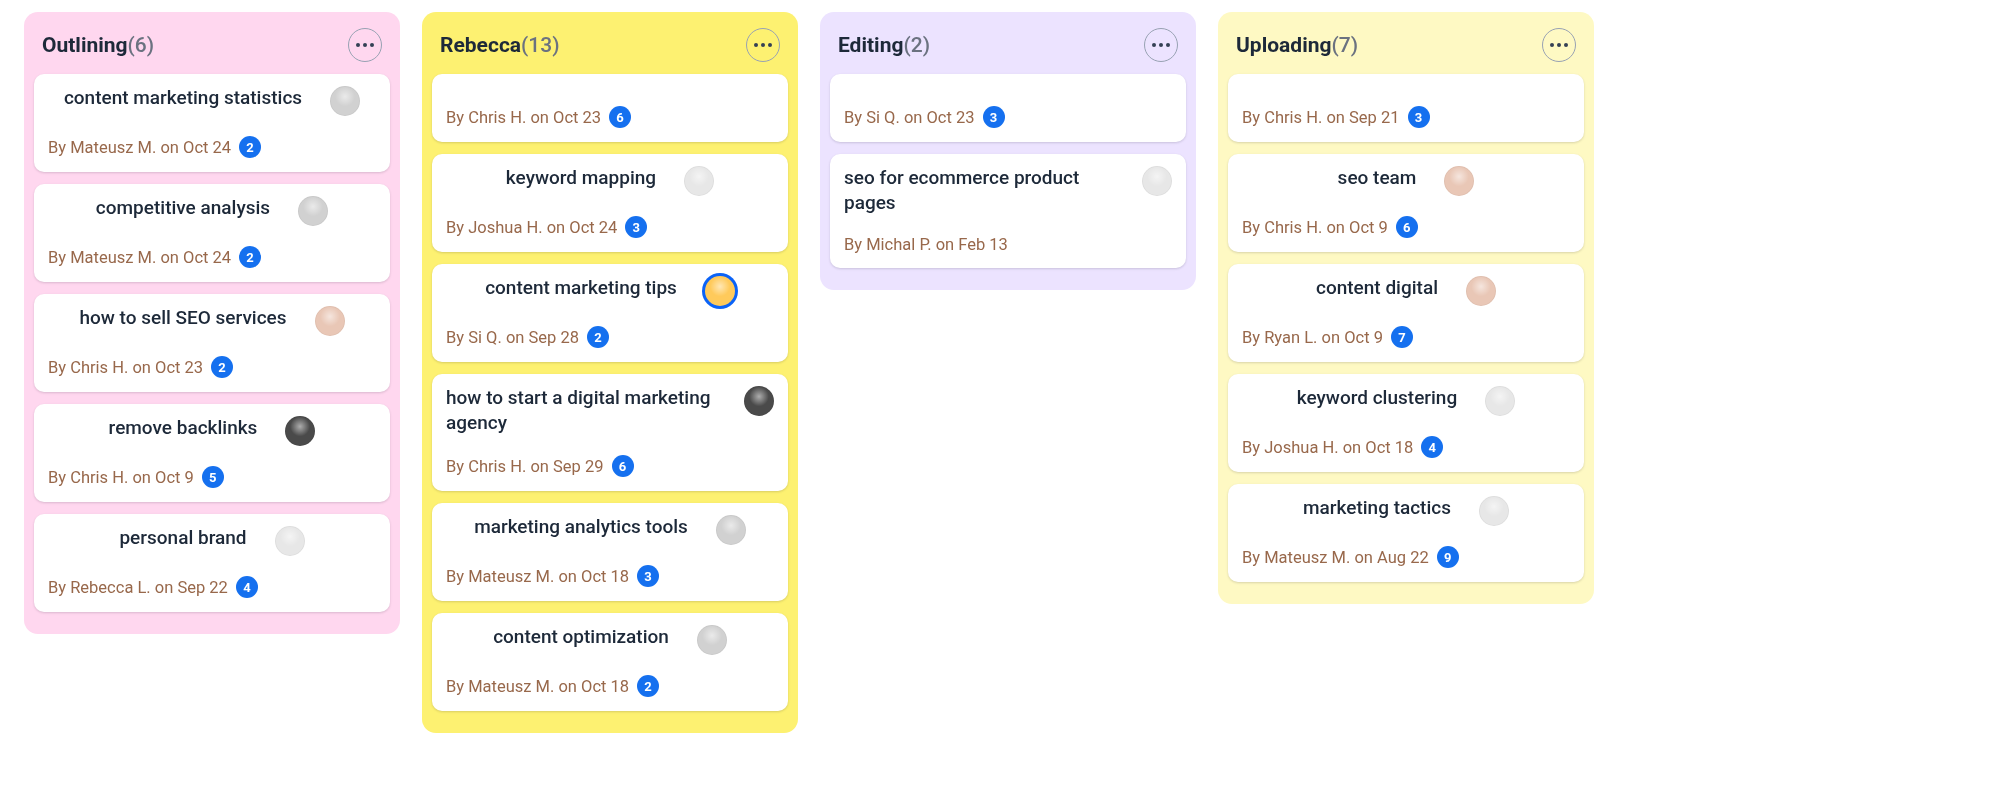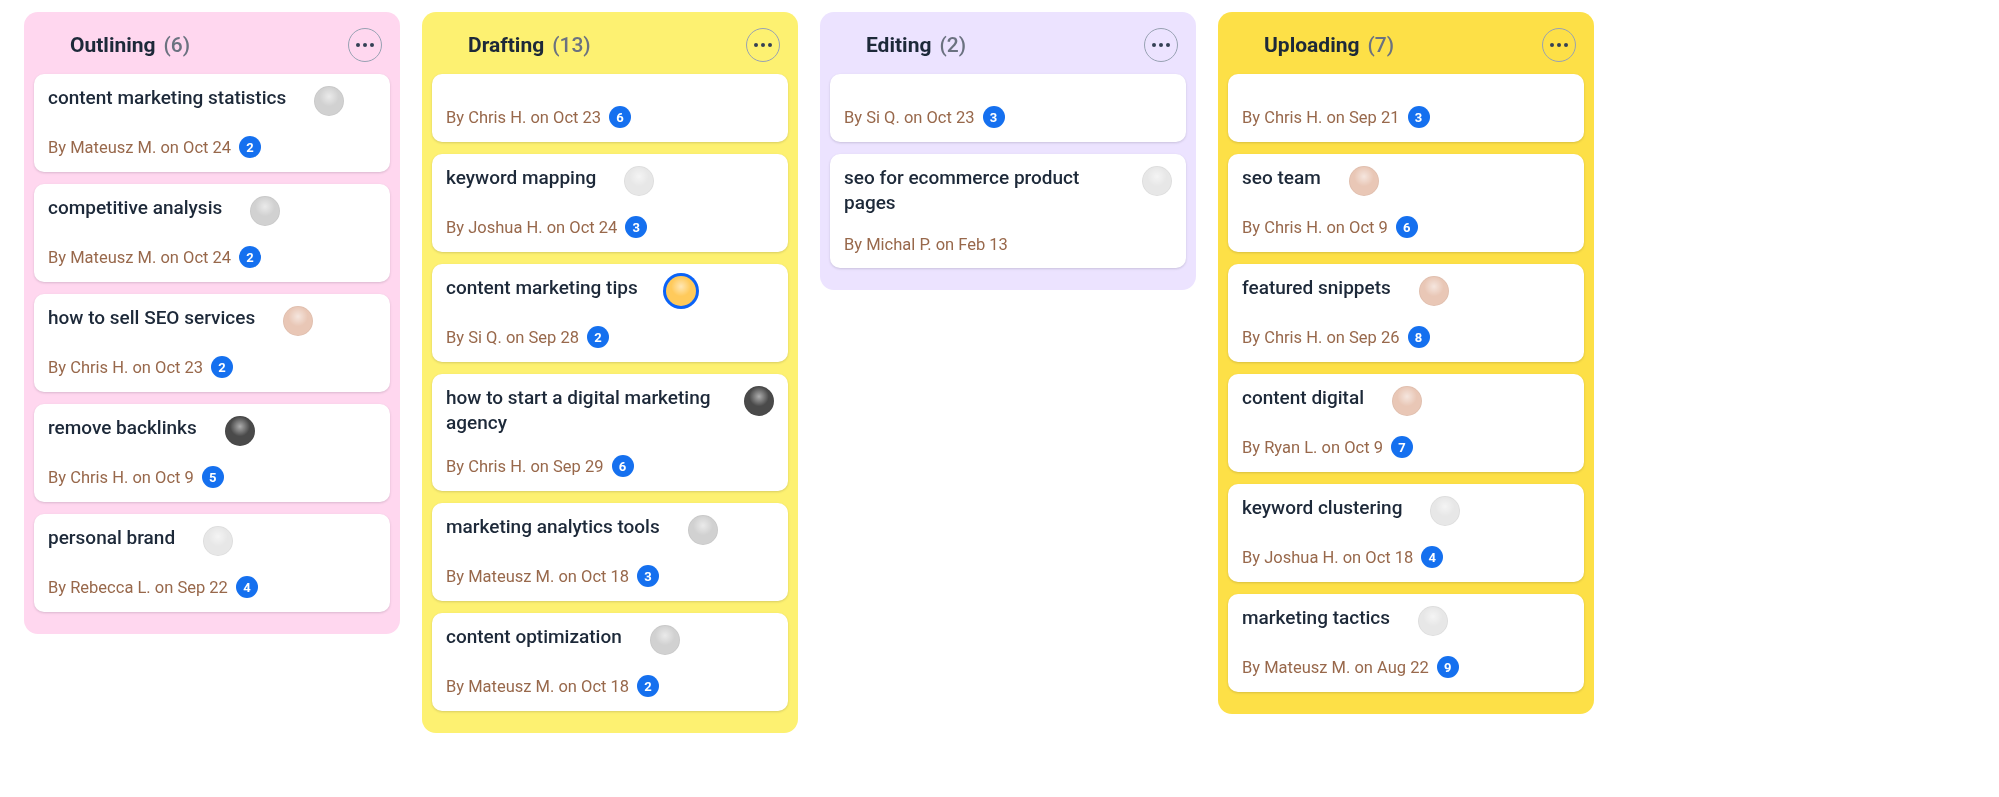--- a/index.html
+++ b/index.html
@@ -23,23 +23,22 @@
   }
   .col-head {
     display: flex;
     align-items: center;
     justify-content: space-between;
     padding: 4px 8px 12px 8px;
   }
   .col-title-wrap {
     display: flex;
     align-items: baseline;
-    gap: 8px;
+    gap: 0;
     font-size: 21px;
-    margin-left: 28px;
   }
   .col-title { font-weight: 700; }
   .col-count { color: #6b7280; font-weight: 500; }
   .more-btn {
     width: 34px; height: 34px;
     border-radius: 50%;
     border: 1.6px solid #98a2b3;
     display: flex; align-items: center; justify-content: center;
     background: transparent;
     cursor: pointer;
@@ -55,21 +54,21 @@
     background: #fff;
     border-radius: 10px;
     padding: 12px 14px 14px 14px;
     margin-bottom: 12px;
     box-shadow: 0 1px 2px rgba(16,24,40,0.06), 0 1px 3px rgba(16,24,40,0.1);
     position: relative;
     cursor: pointer;
   }
   .card-head {
     display: flex;
-    justify-content: flex-start;
+    justify-content: center;
     align-items: flex-start;
     gap: 28px;
   }
   .card-title {
     font-size: 19px;
     font-weight: 500;
     color: #1d2939;
     margin: 0;
     line-height: 1.3;
   }
@@ -169,21 +168,21 @@
             <span>By Rebecca L. on Sep 22</span>
             <span class="count-badge">4</span>
           </div>
         </div>
       </div>
   </div>
 
   <div class="column" style="background:#fdf171">
     <div class="col-head">
       <div class="col-title-wrap">
-        <span class="col-title">Drafting</span>
+        <span class="col-title">Rebecca</span>
         <span class="col-count">(13)</span>
       </div>
       <button class="more-btn">
         <span class="more-dots">
             <span></span>
             <span></span>
             <span></span>
           </span>
       </button>
     </div>
@@ -273,21 +272,21 @@
             <p class="card-title">seo for ecommerce product pages</p>
             <span class="avatar" style="background: radial-gradient(circle at 50% 35%, rgba(255,255,255,0.55) 0%, rgba(255,255,255,0) 40%), #e7e7e7;"></span>
           </div>
           <div class="card-meta">
             <span>By Michal P. on Feb 13</span>
           </div>
         </div>
       </div>
   </div>
 
-  <div class="column" style="background:#fde047">
+  <div class="column" style="background:#fef9c3">
     <div class="col-head">
       <div class="col-title-wrap">
         <span class="col-title">Uploading</span>
         <span class="col-count">(7)</span>
       </div>
       <button class="more-btn">
         <span class="more-dots">
             <span></span>
             <span></span>
             <span></span>
@@ -306,30 +305,20 @@
             <p class="card-title">seo team</p>
             <span class="avatar" style="background: radial-gradient(circle at 50% 35%, rgba(255,255,255,0.55) 0%, rgba(255,255,255,0) 40%), #e9c7b6;"></span>
           </div>
           <div class="card-meta">
             <span>By Chris H. on Oct 9</span>
             <span class="count-badge">6</span>
           </div>
         </div>
         <div class="card">
           <div class="card-head">
-            <p class="card-title">featured snippets</p>
-            <span class="avatar" style="background: radial-gradient(circle at 50% 35%, rgba(255,255,255,0.55) 0%, rgba(255,255,255,0) 40%), #e9c7b6;"></span>
-          </div>
-          <div class="card-meta">
-            <span>By Chris H. on Sep 26</span>
-            <span class="count-badge">8</span>
-          </div>
-        </div>
-        <div class="card">
-          <div class="card-head">
             <p class="card-title">content digital</p>
             <span class="avatar" style="background: radial-gradient(circle at 50% 35%, rgba(255,255,255,0.55) 0%, rgba(255,255,255,0) 40%), #e9c7b6;"></span>
           </div>
           <div class="card-meta">
             <span>By Ryan L. on Oct 9</span>
             <span class="count-badge">7</span>
           </div>
         </div>
         <div class="card">
           <div class="card-head">

